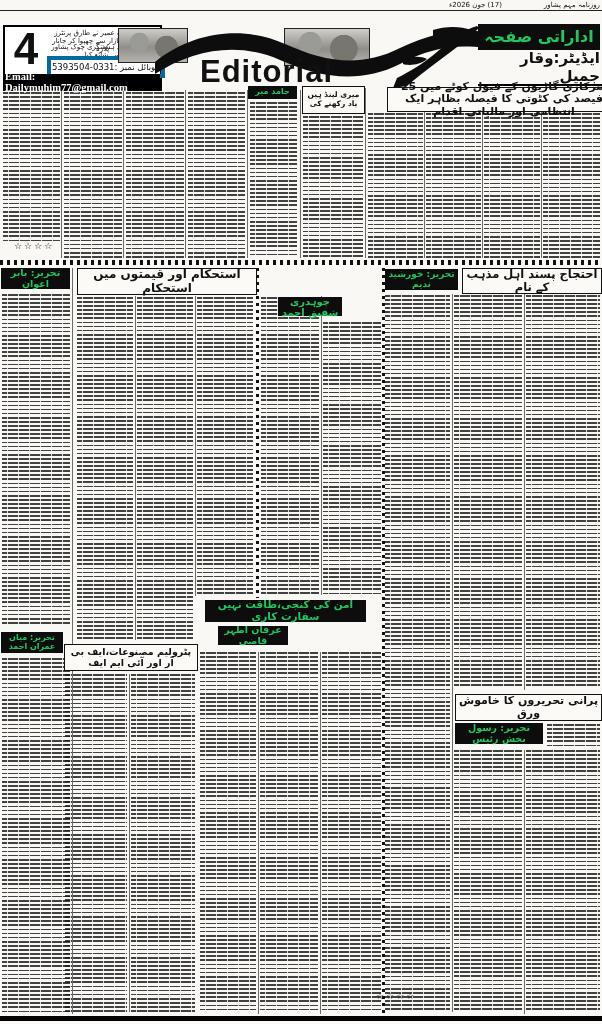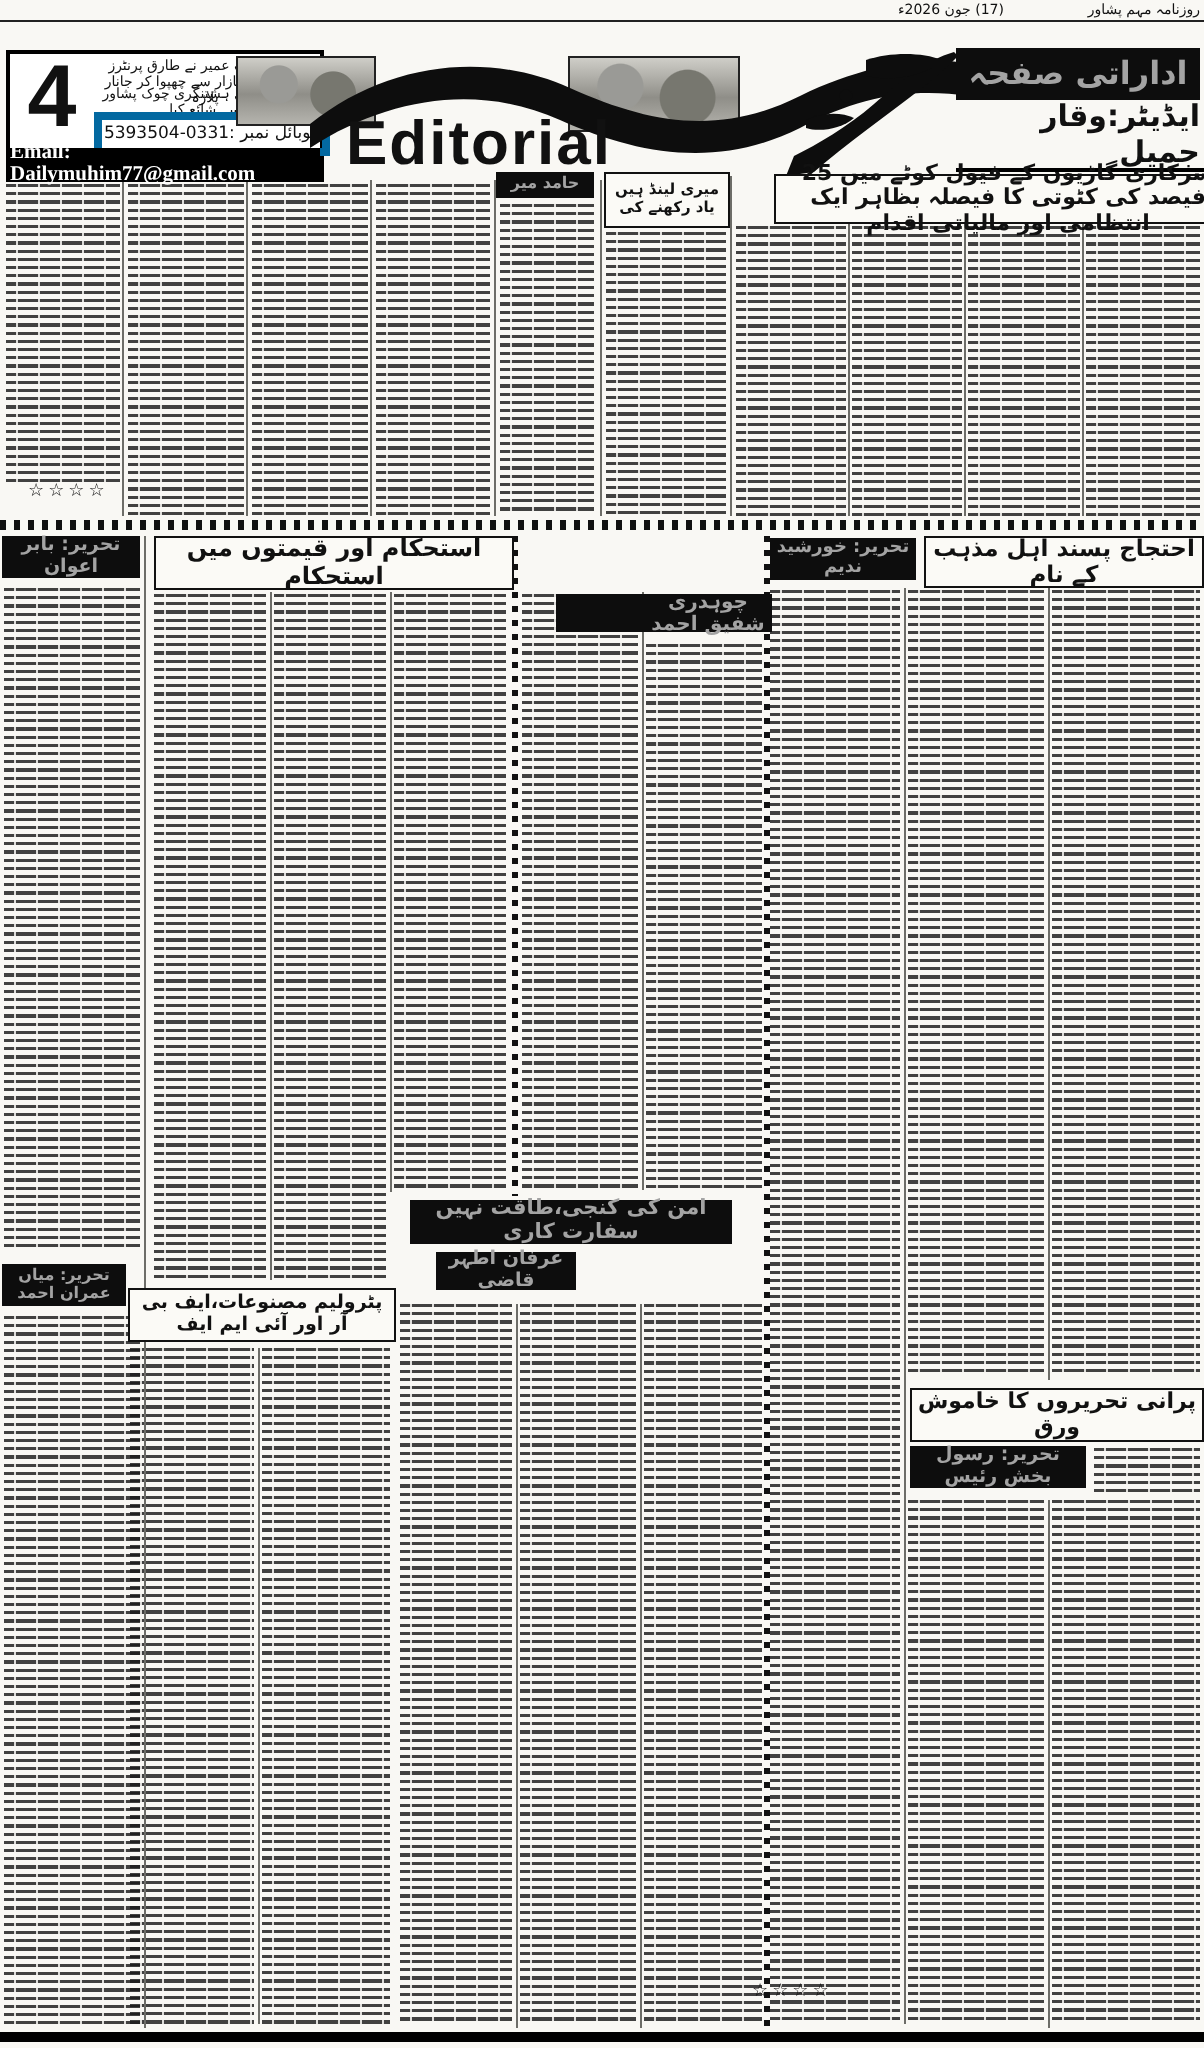--- a/index.html
+++ b/index.html
@@ -11,31 +11,31 @@
     z-index:1;
     background-image:
       repeating-linear-gradient(to right, rgba(249,248,244,0) 0 5px, rgba(249,248,244,.85) 5px 6px, rgba(249,248,244,0) 6px 11px),
       repeating-linear-gradient(to bottom, rgba(25,25,25,.82) 0 1.6px, rgba(0,0,0,0) 1.6px 4.1px);
   }
   .vrule{z-index:1;width:1px;background:#6d6d68;}
   .dvrule{z-index:1;width:3px;background:repeating-linear-gradient(to bottom,#111 0 3px,transparent 3px 7px);}
   .hdot{background:repeating-linear-gradient(to right,#111 0 3px,transparent 3px 7px);}
   .hl-box{border:1px solid #111;background:#fbfaf6;display:flex;align-items:center;justify-content:center;
           font-weight:bold;direction:rtl;text-align:center;line-height:1.15;}
-  .black-box{background:#0d0d0d;color:#a3a3a3;display:flex;align-items:center;justify-content:center;
+  .black-box{background:#0d0d0d;color:#22c55e;display:flex;align-items:center;justify-content:center;
           font-weight:bold;direction:rtl;text-align:center;line-height:1.1;}
   .photo{border:1px solid #222;background:
       radial-gradient(circle at 30% 40%, #9a9a96 0 18%, transparent 19%),
       radial-gradient(circle at 70% 55%, #77776f 0 22%, transparent 23%),
       linear-gradient(to bottom,#cfcec8 0%,#8f8e88 55%,#b5b4ae 100%);}
   .stars{letter-spacing:2px;font-size:9px;color:#111;z-index:2;}
   .tiny{font-size:7px;direction:rtl;}
   #contact-box{border:2px solid #000;background:#fff;}
   #page-num{font-weight:900;font-size:44px;line-height:1;font-family:"Liberation Sans",sans-serif;}
-  #editorial-title{font-family:"Liberation Sans",sans-serif;font-weight:900;font-size:31px;letter-spacing:1px;}
+  #editorial-title{font-family:"Liberation Sans",sans-serif;font-weight:900;font-size:31px;letter-spacing:1px;margin-left:27px;}
   #email-bar{background:#000;color:#fff;font-weight:bold;font-size:10.5px;display:flex;align-items:center;justify-content:center;font-family:"Liberation Serif",serif;}
   #mobile-row{border:4px solid #0369a1;font-size:8.5px;direction:rtl;display:flex;align-items:center;justify-content:center;}
   #bottom-bar{background:#000;}
 </style>
 </head>
 <body>
 
 <div id="canvas">
 
   <div class="abs z2 tiny" style="right:2px;top:1px;">روزنامہ مہم پشاور</div>
@@ -73,21 +73,21 @@
   <div class="abs z2" style="left:478px;top:84px;width:124px;height:2px;background:#000;"></div>
 
   <div class="hl-box abs z2" style="left:387px;top:87px;width:232px;height:23px;font-size:11px;">سرکاری گاڑیوں کے فیول کوٹے میں 25 فیصد کی کٹوتی کا فیصلہ بظاہر ایک انتظامی اور مالیاتی اقدام</div>
   <div class="hl-box abs z2" style="left:302px;top:86px;width:61px;height:26px;font-size:7.5px;">میری لینڈ ہیں یاد رکھنے کی</div>
   <div class="black-box abs z2" style="left:248px;top:86px;width:49px;height:13px;font-size:8px;">حامد میر</div>
 
   <div class="hdot abs z2" style="left:0;top:260px;width:602px;height:5px;"></div>
 
   <div class="black-box abs z2" style="left:1px;top:268px;width:69px;height:21px;font-size:9.5px;">تحریر: بابر اعوان</div>
   <div class="hl-box abs z2" style="left:77px;top:268px;width:178px;height:25px;font-size:12px;">استحکام اور قیمتوں میں استحکام</div>
-  <div class="black-box abs z2" style="left:278px;top:297px;width:64px;height:19px;font-size:10px;padding-left:44px;">چوہدری شفیق احمد</div>
+  <div class="black-box abs z2" style="left:278px;top:297px;width:64px;height:19px;font-size:10px;">چوہدری شفیق احمد</div>
   <div class="black-box abs z2" style="left:385px;top:269px;width:73px;height:21px;font-size:9px;">تحریر: خورشید ندیم</div>
   <div class="hl-box abs z2" style="left:462px;top:268px;width:138px;height:24px;font-size:11.5px;">احتجاج پسند اہل مذہب کے نام</div>
 
   <div class="black-box abs z2" style="left:205px;top:600px;width:161px;height:22px;font-size:10.5px;">امن کی کنجی،طاقت نہیں سفارت کاری</div>
   <div class="black-box abs z2" style="left:218px;top:626px;width:70px;height:19px;font-size:9.5px;">عرفان اطہر قاضی</div>
   <div class="black-box abs z2" style="left:1px;top:632px;width:62px;height:21px;font-size:8px;">تحریر: میاں عمران احمد</div>
   <div class="hl-box abs z2" style="left:455px;top:694px;width:145px;height:25px;font-size:11px;">پرانی تحریروں کا خاموش ورق</div>
   <div class="hl-box abs z2" style="left:64px;top:644px;width:132px;height:25px;font-size:9.5px;">پٹرولیم مصنوعات،ایف بی آر اور آئی ایم ایف</div>
   <div class="black-box abs z2" style="left:455px;top:723px;width:88px;height:21px;font-size:9.5px;">تحریر: رسول بخش رئیس</div>
 

